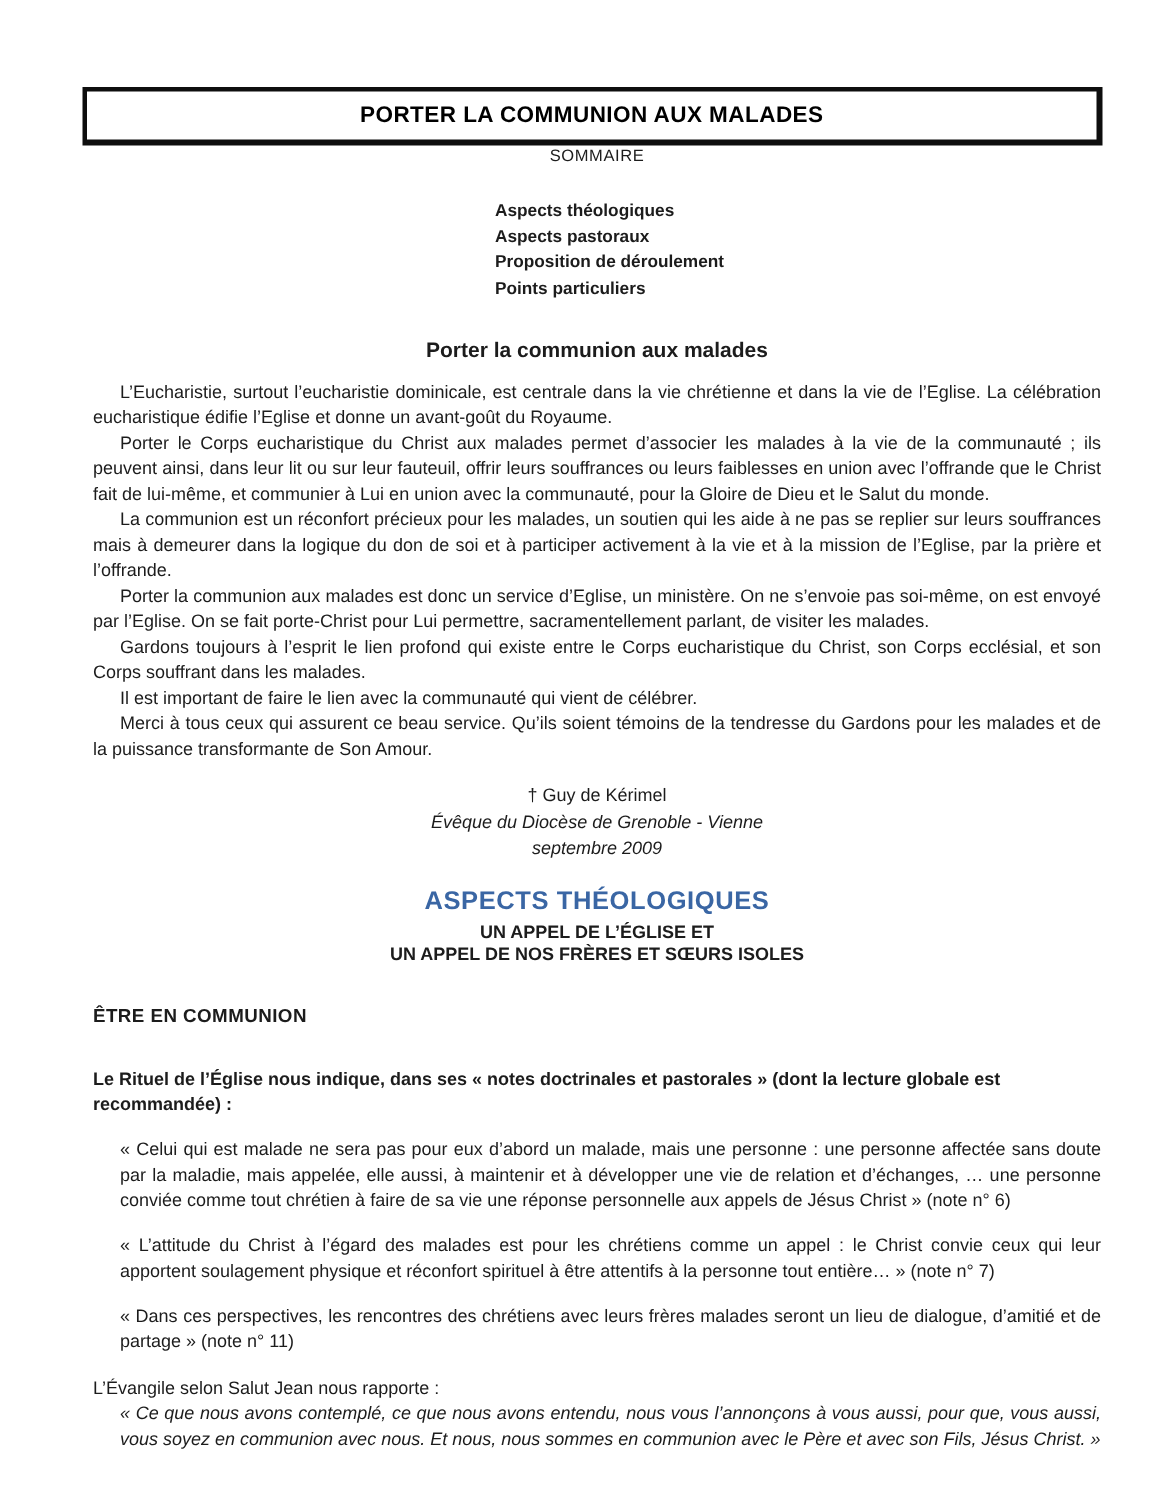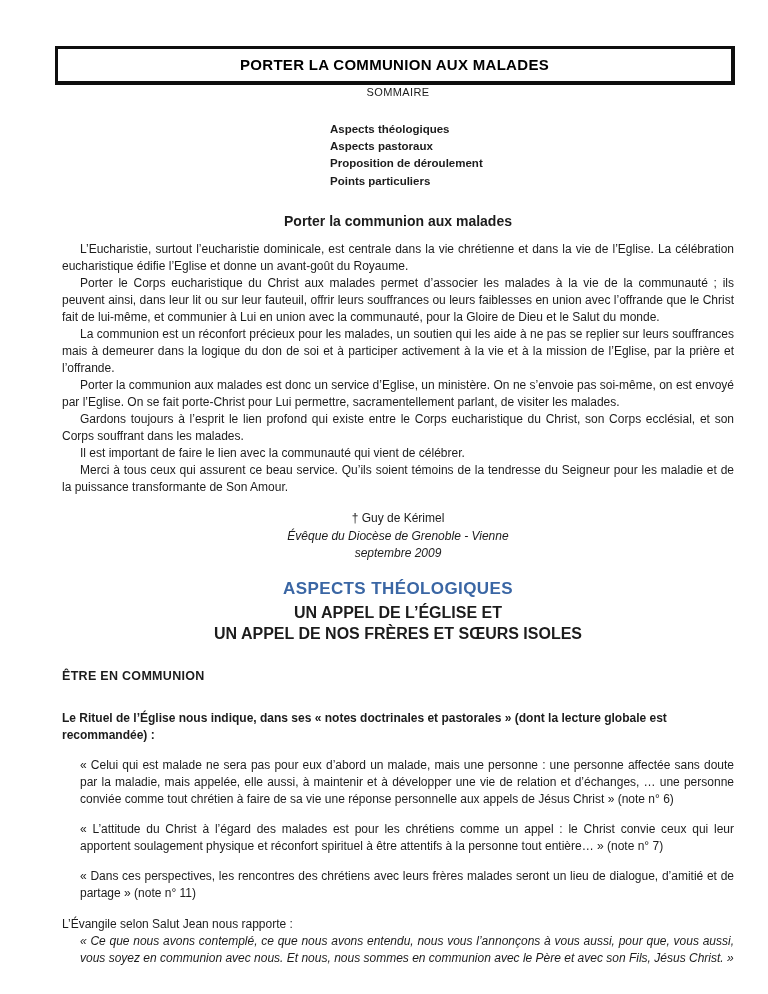--- a/index.html
+++ b/index.html
@@ -1,18 +1,18 @@
 <!DOCTYPE html>
 <html lang="fr"><head>
 <meta charset="utf-8">
 <style>
   html, body { margin:0; padding:0; background:#ffffff; }
   .page {
     width:768px; height:994px; box-sizing:border-box;
-    padding:46px 34px 20px 62px;
+    padding:58px 34px 20px 62px;
     background:#ffffff;
     font-family:"Liberation Sans", sans-serif;
     font-size:12px; line-height:1.42; color:#1c1c1c;
     overflow:hidden;
   }
   .title-box {
     border:3px solid #0e0e0e;
     border-right-width:4px; border-bottom-width:4px;
     margin:0 -1px 0 -7px;
     padding:5px 4px 6px;
@@ -21,21 +21,21 @@
     color:#000;
   }
   .sommaire-title { text-align:center; font-size:11px; letter-spacing:0.4px; }
   .sommaire-list { margin-top:20px; margin-left:268px; font-weight:bold; font-size:11.5px; line-height:1.5; }
   .doc-heading { margin:22px 0 0; text-align:center; font-size:14px; font-weight:bold; }
   .body-text { margin-top:9px; text-align:justify; }
   .body-text p { margin:0; text-indent:18px; }
   .signature { margin-top:14px; text-align:center; line-height:1.45; }
   .italic { font-style:italic; }
   .aspects-heading { margin-top:15px; text-align:center; font-size:17px; font-weight:bold; letter-spacing:0.4px; }
-  .sub-heading { text-align:center; font-size:16px; font-weight:bold; line-height:1.32; }
+  .sub-heading { text-align:center; font-size:12px; font-weight:bold; line-height:1.32; }
   .subsection-heading { margin-top:24px; font-size:12.5px; font-weight:bold; letter-spacing:0.3px; }
   .rituel-intro { margin:24px 0 0;font-weight:bold; }
   .quote { margin:13px 0 0 18px; text-align:justify; }
   .evangile-intro { margin:14px 0 0; }
   .evangile-block { margin-left:18px; }
   .evangile-block p { margin:0; text-align:justify; }
 </style>
 </head>
 <body>
 
@@ -56,21 +56,21 @@
 
   <div class="doc-heading">Porter la communion aux malades</div>
 
   <div class="body-text">
     <p>L’Eucharistie, surtout l’eucharistie dominicale, est centrale dans la vie chrétienne et dans la vie de l’Eglise. La célébration eucharistique édifie l’Eglise et donne un avant-goût du Royaume.</p>
     <p>Porter le Corps eucharistique du Christ aux malades permet d’associer les malades à la vie de la communauté ; ils peuvent ainsi, dans leur lit ou sur leur fauteuil, offrir leurs souffrances ou leurs faiblesses en union avec l’offrande que le Christ fait de lui-même, et communier à Lui en union avec la communauté, pour la Gloire de Dieu et le Salut du monde.</p>
     <p>La communion est un réconfort précieux pour les malades, un soutien qui les aide à ne pas se replier sur leurs souffrances mais à demeurer dans la logique du don de soi et à participer activement à la vie et à la mission de l’Eglise, par la prière et l’offrande.</p>
     <p>Porter la communion aux malades est donc un service d’Eglise, un ministère. On ne s’envoie pas soi-même, on est envoyé par l’Eglise. On se fait porte-Christ pour Lui permettre, sacramentellement parlant, de visiter les malades.</p>
     <p>Gardons toujours à l’esprit le lien profond qui existe entre le Corps eucharistique du Christ, son Corps ecclésial, et son Corps souffrant dans les malades.</p>
     <p>Il est important de faire le lien avec la communauté qui vient de célébrer.</p>
-    <p>Merci à tous ceux qui assurent ce beau service. Qu’ils soient témoins de la tendresse du Seigneur pour les maladie et de la puissance transformante de Son Amour.</p>
+    <p>Merci à tous ceux qui assurent ce beau service. Qu’ils soient témoins de la tendresse du Gardons pour les malades et de la puissance transformante de Son Amour.</p>
   </div>
 
   <div class="signature">
     <div>† Guy de Kérimel</div>
     <div class="italic">Évêque du Diocèse de Grenoble - Vienne</div>
     <div class="italic">septembre 2009</div>
   </div>
 
   <div class="aspects-heading" style="color: rgb(58, 102, 164);">ASPECTS THÉOLOGIQUES</div>
   <div class="sub-heading">UN APPEL DE L’ÉGLISE ET</div>

